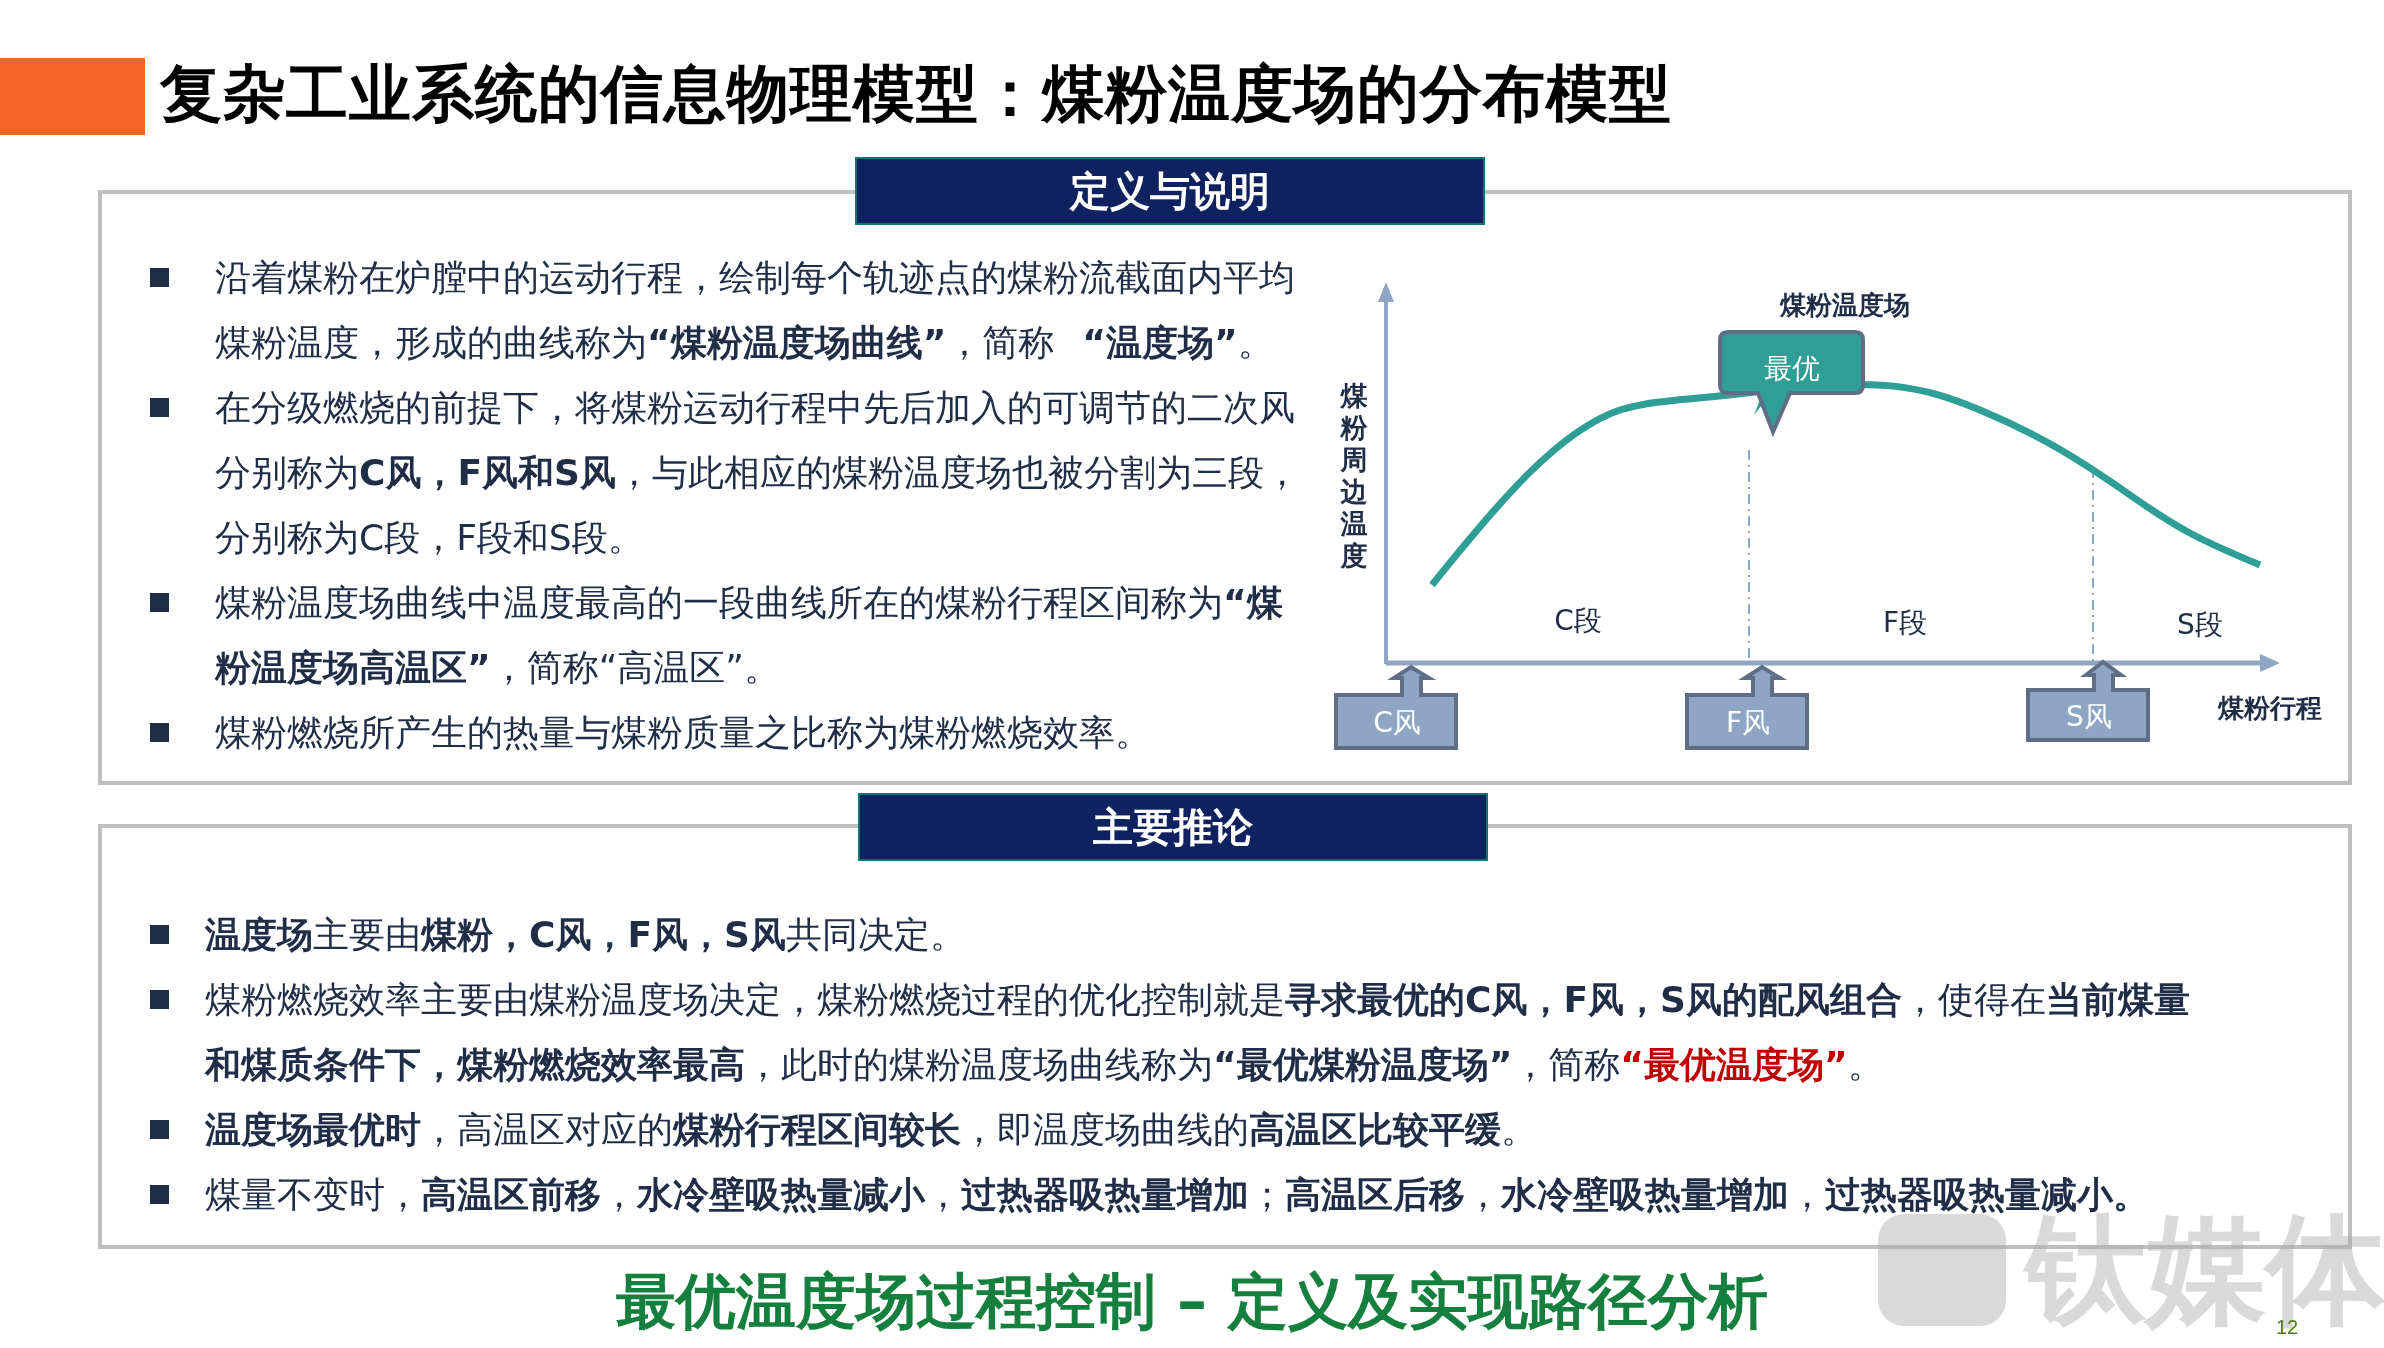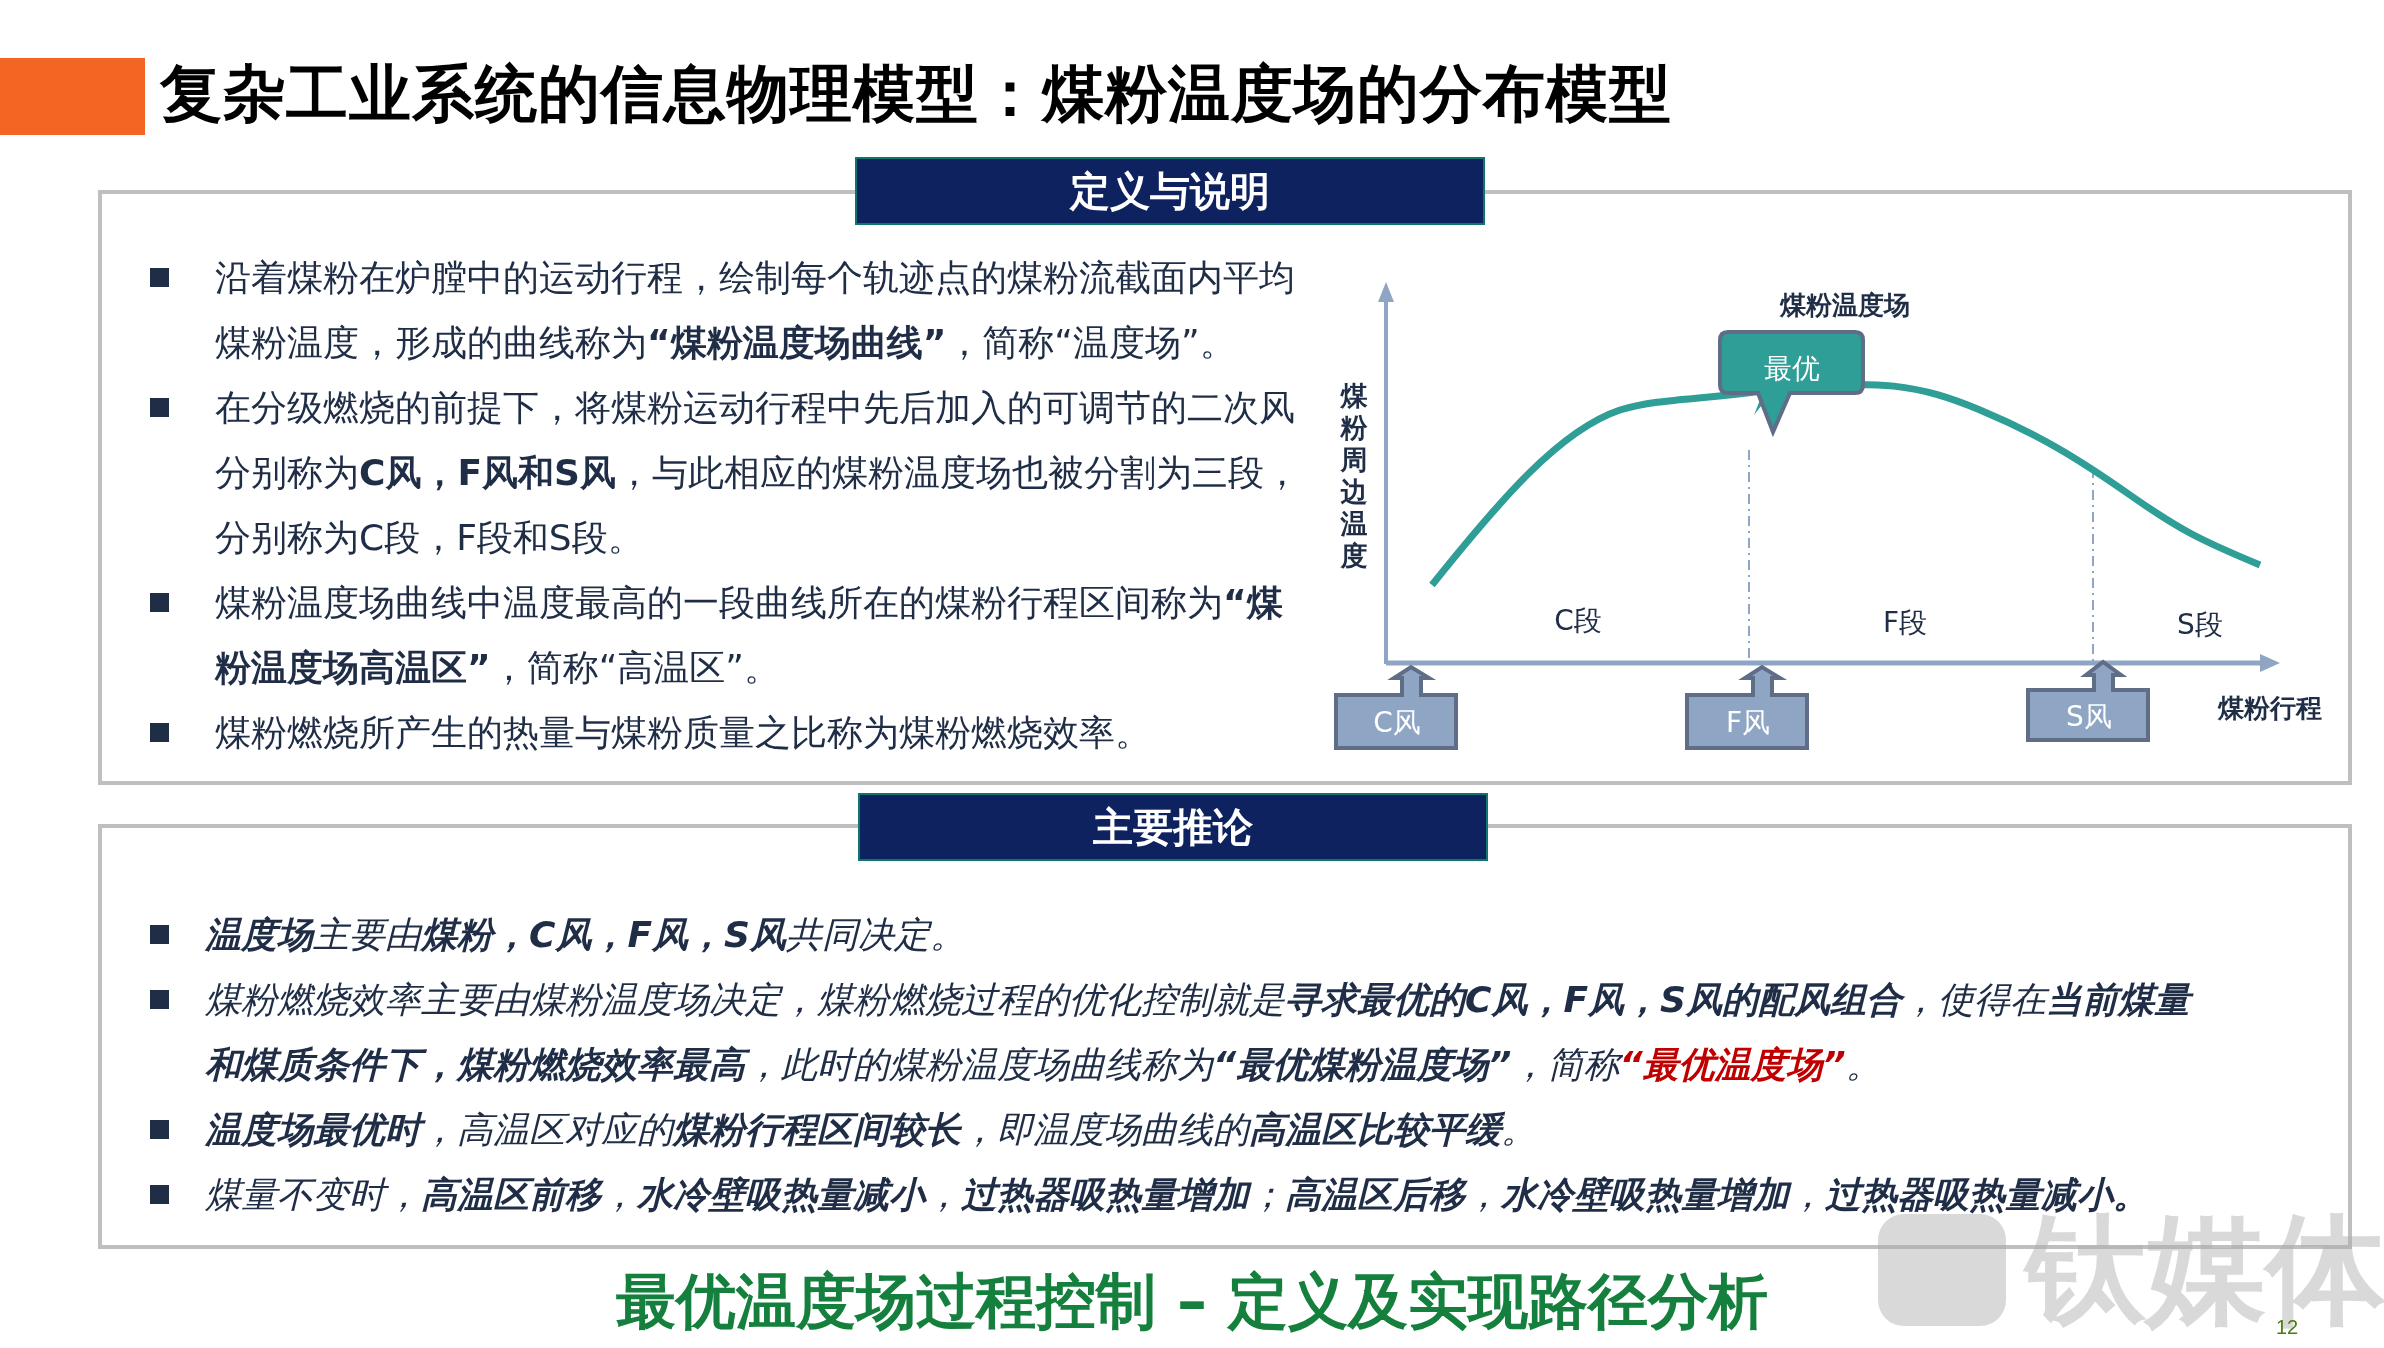--- a/index.html
+++ b/index.html
@@ -12,41 +12,41 @@
   .sec-head{position:absolute;height:68px;width:630px;background:#0e2260;color:#fff;font-size:40px;font-weight:bold;display:flex;align-items:center;justify-content:center;border:2px solid #0f766e;box-sizing:border-box;}
   .sec1{left:855px;top:157px;}
   .sec2{left:858px;top:793px;}
   .blist{position:absolute;margin:0;padding:0;list-style:none;}
   .blist li{position:relative;font-size:36px;line-height:65px;white-space:nowrap;}
   .blist li .sq{position:absolute;width:19px;height:19px;background:#1f2d46;}
   .upper{left:150px;top:245px;width:1160px;}
   .upper li{padding-left:65px;}
   .upper li .sq{left:0;top:23px;}
   .lower{left:150px;top:902px;width:2150px;}
-  .lower li{padding-left:55px;font-style:italic;}
+  .lower li{padding-left:55px;}
   .lower li .sq{left:0;top:23px;}
   .red{color:#c00000;font-weight:bold;}
   .chart{position:absolute;left:1320px;top:270px;width:1020px;height:490px;}
   .bottom-title{position:absolute;left:0;width:2384px;top:1262px;text-align:center;font-size:60px;font-weight:bold;color:#15803d;white-space:nowrap;}
   .pagenum{position:absolute;left:2276px;top:1316px;font-size:20px;color:#4d7c0f;font-family:"Liberation Sans",sans-serif;}
   .watermark{position:absolute;left:1878px;top:1190px;font-size:120px;font-weight:bold;color:rgba(170,170,170,0.45);white-space:nowrap;}
   .wm-logo{display:inline-block;width:128px;height:112px;border-radius:26px;background:rgba(170,170,170,0.45);vertical-align:middle;margin-right:20px;position:relative;top:-8px;}
 </style>
 </head>
 <body>
 
 <div class="orange-bar"></div>
 <div class="title">复杂工业系统的信息物理模型：煤粉温度场的分布模型</div>
 
 <div class="panel panel1"></div>
 <div class="sec-head sec1">定义与说明</div>
 
 <ul class="blist upper">
   <li><span class="sq"></span><span id="d1l1"><span>沿着煤粉在炉膛中的运动行程，绘制每个轨迹点的煤粉流截面内平均</span></span></li>
-  <li><span id="d1l2"><span>煤粉温度，形成的曲线称为</span><span class="b" style="font-weight: bold;">“煤粉温度场曲线”</span><span>，简称</span><span class="b" style="font-weight: normal;">“温度场”</span><span>。</span></span></li>
+  <li><span id="d1l2"><span>煤粉温度，形成的曲线称为</span><span class="b" style="font-weight: bold;">“煤粉温度场曲线”</span><span>，简称</span><span class="b" style="font-weight: bold; margin-left: 28px;">“温度场”</span><span>。</span></span></li>
   <li><span class="sq"></span><span>在分级燃烧的前提下，将煤粉运动行程中先后加入的可调节的二次风</span></li>
   <li><span id="d2l2"><span>分别称为</span><span class="b" style="font-weight: bold;">C风，F风和S风</span><span>，与此相应的煤粉温度场也被分割为三段，</span></span></li>
   <li><span>分别称为C段，F段和S段。</span></li>
   <li><span class="sq"></span><span id="d3l1"><span>煤粉温度场曲线中温度最高的一段曲线所在的煤粉行程区间称为</span><span class="b" style="font-weight: bold;">“煤</span></span></li>
   <li><span id="d3l2"><span class="b" style="font-weight: bold;">粉温度场高温区”</span><span>，简称“高温区”。</span></span></li>
   <li><span class="sq"></span><span id="d4l1"><span>煤粉燃烧所产生的热量与煤粉质量之比称为</span><span class="b" style="font-weight: normal;">煤粉燃烧效率</span><span>。</span></span></li>
 </ul>
 
 <svg class="chart" viewBox="0 0 1020 490" width="1020" height="490">
 

